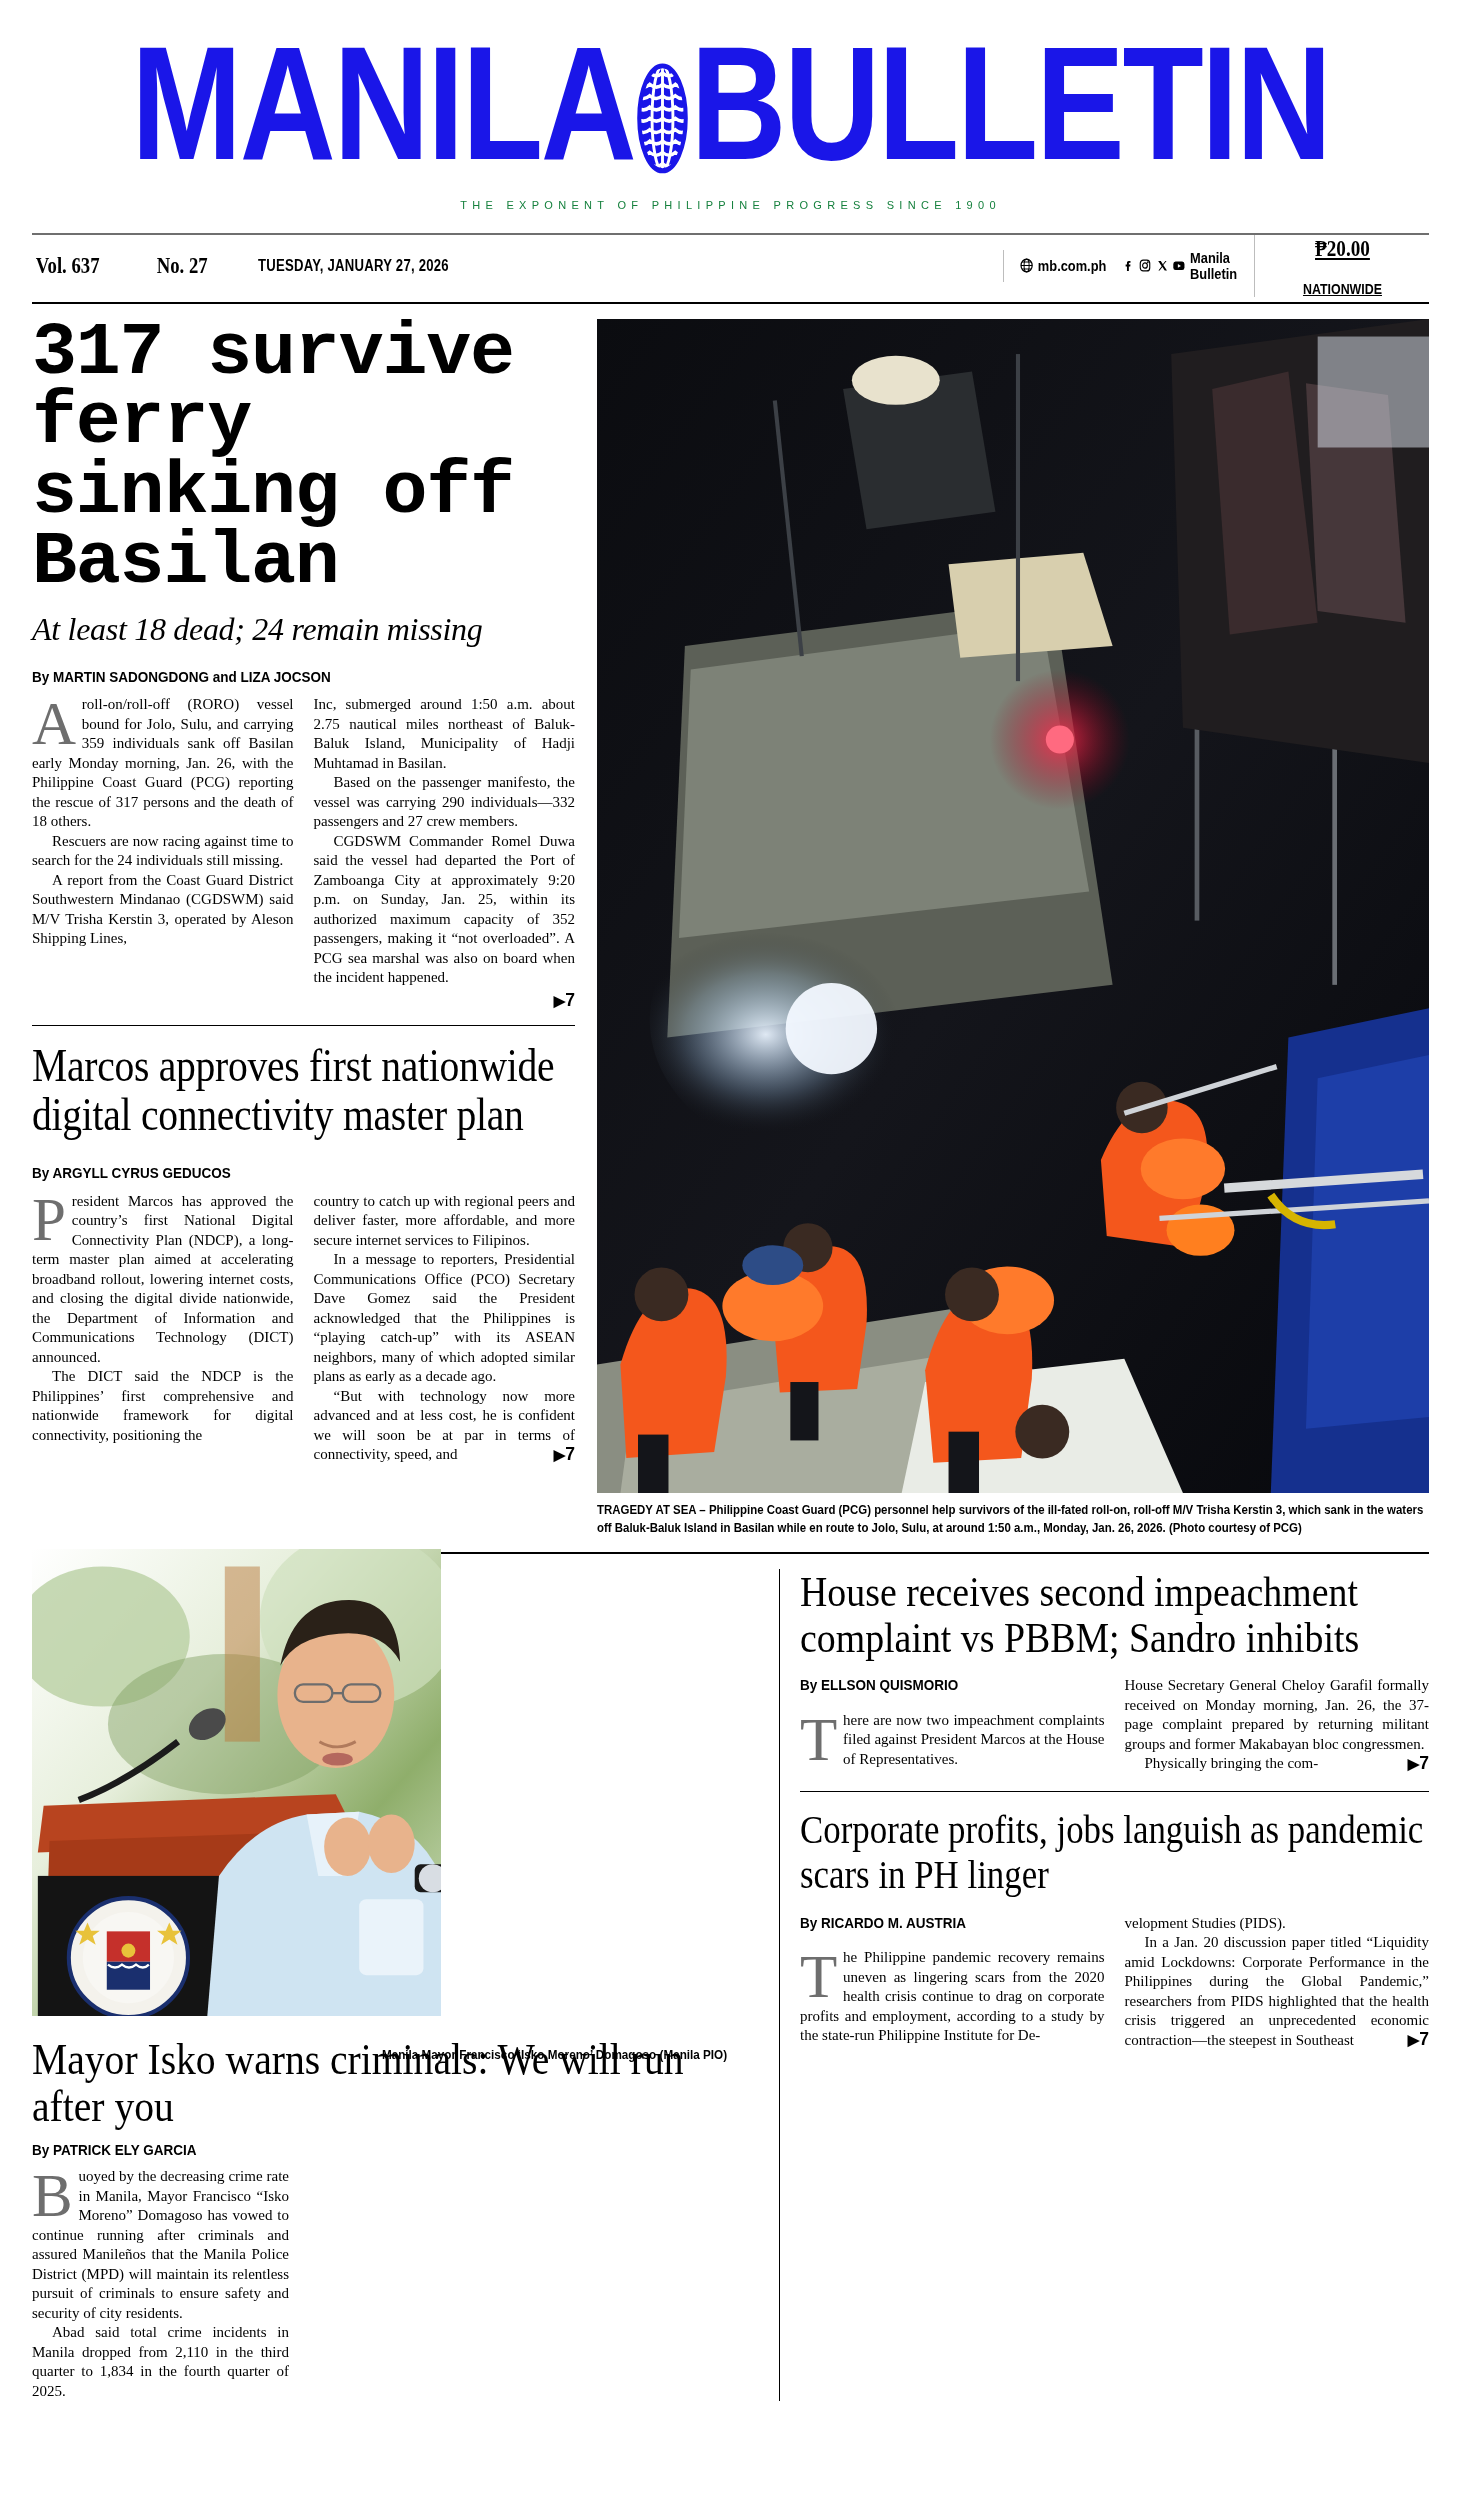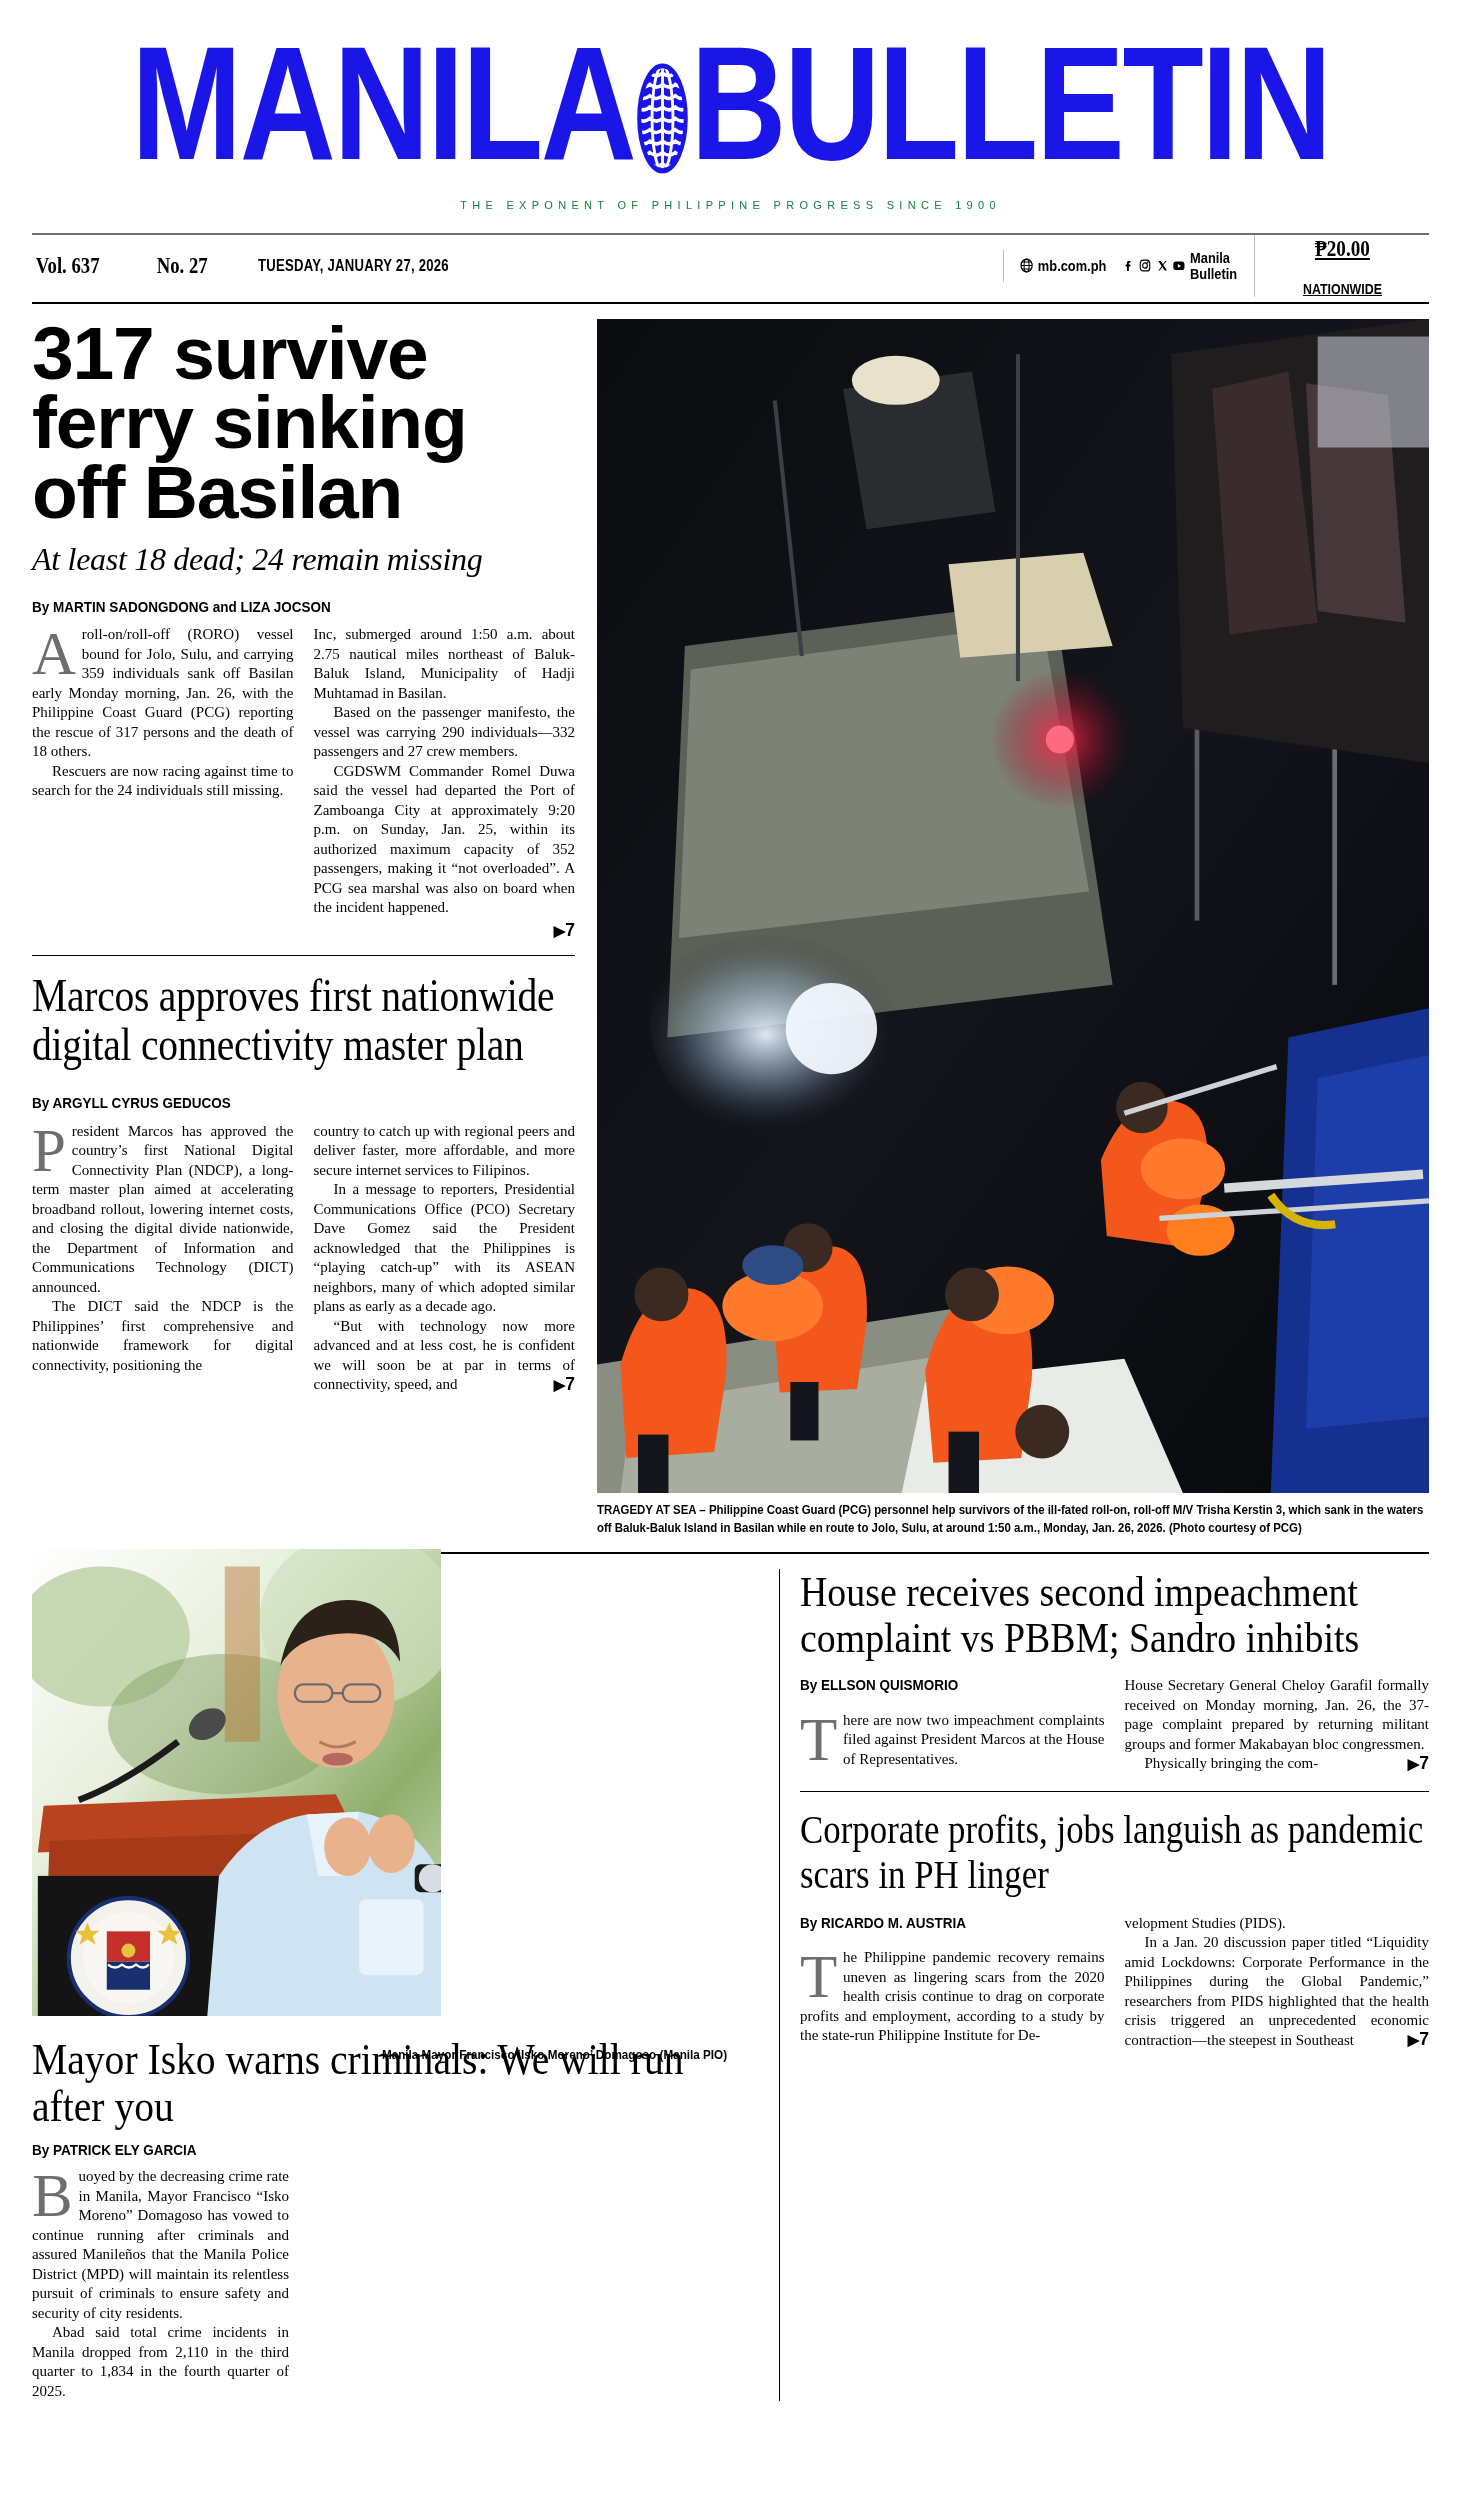--- a/index.html
+++ b/index.html
@@ -98,21 +98,21 @@
   }
   .ico { display: inline-block; width: 15px; height: 15px; position: relative; }
 
   
   .main-rule { height: 1.8px; background: #000; margin-top: 9.3px; }
   .top-area { display: flex; gap: 22px; margin-top: 15px; }
   .col-left { width: 543px; }
   .col-right { flex: 1; }
 
   .lead-hed {
-    font-family: Liberation Sans, sans-serif;
+    font-family: Liberation Mono, monospace;
     font-weight: bold;
     font-size: 75px;
     line-height: 0.93;
     letter-spacing: -1.2px;
   }
   .lead-deck {
     font-family: "Liberation Serif", serif;
     font-style: italic;
     font-size: 32px;
     margin-top: 13px;
@@ -315,20 +315,21 @@
 
       <div class="lead-hed">317 survive ferry sinking off Basilan</div>
       <div class="lead-deck">At least 18 dead; 24 remain missing</div>
       <div class="byline">By MARTIN SADONGDONG and LIZA JOCSON</div>
 
       <div class="cols2">
         <div class="bcol">
           <div class="btext">
             <p class="first"><span class="dropcap">A</span><span> roll-on/roll-off (RORO) vessel bound for Jolo, Sulu, and carrying 359 individuals sank off Basilan early Monday morning, Jan. 26, with the Philippine Coast Guard (PCG) reporting the rescue of 317 persons and the death of 18 others.</span></p>
             <p>Rescuers are now racing against time to search for the 24 individuals still missing.</p>
+            <p>A report from the Coast Guard District Southwestern Mindanao (CGDSWM) said M/V Trisha Kerstin 3, operated by Aleson Shipping Lines,</p>
           </div>
         </div>
         <div class="bcol">
           <div class="btext">
             <p class="first">Inc, submerged around 1:50 a.m. about 2.75 nautical miles northeast of Baluk-Baluk Island, Municipality of Hadji Muhtamad in Basilan.</p>
             <p>Based on the passenger manifesto, the vessel was carrying 290 individuals—332 passengers and 27 crew members.</p>
             <p>CGDSWM Commander Romel Duwa said the vessel had departed the Port of Zamboanga City at approximately 9:20 p.m. on Sunday, Jan. 25, within its authorized maximum capacity of 352 passengers, making it “not overloaded”. A PCG sea marshal was also on board when the incident happened.</p>
             <p style="text-align:right;text-indent:0;margin-top:1.2px;">
               <span class="jump"><span class="tri">▶</span><span>7</span></span>
             </p>

